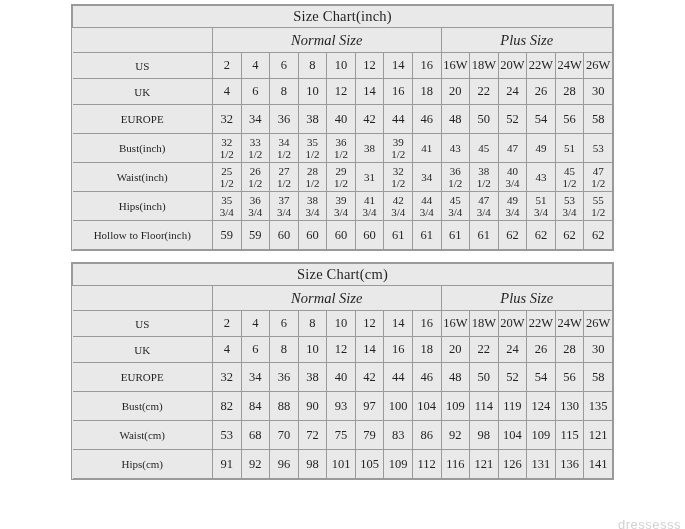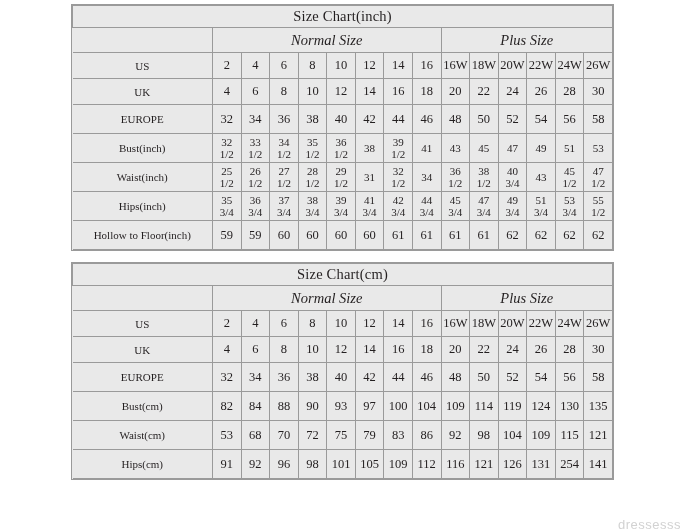--- a/index.html
+++ b/index.html
@@ -352,21 +352,21 @@
           <td class="val">96</td>
           <td class="val">98</td>
           <td class="val">101</td>
           <td class="val">105</td>
           <td class="val">109</td>
           <td class="val">112</td>
           <td class="val">116</td>
           <td class="val">121</td>
           <td class="val">126</td>
           <td class="val">131</td>
-          <td class="val">254</td>
+          <td class="val">136</td>
           <td class="val">141</td>
         </tr>
 
       </tbody>
     </table>
   </div>
 
   <div class="watermark">dressesss</div>
 </div>
 

